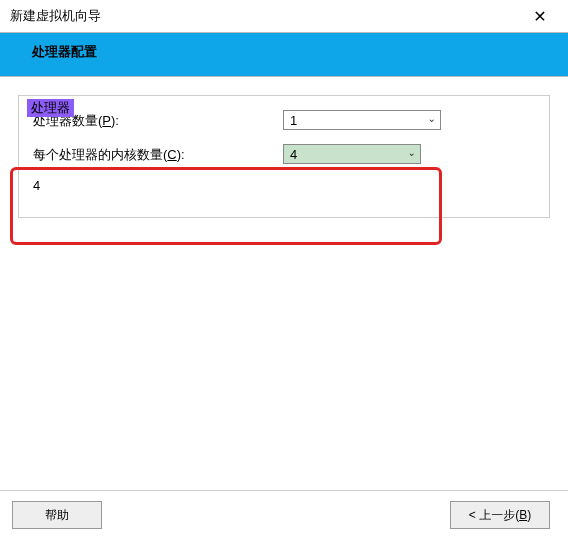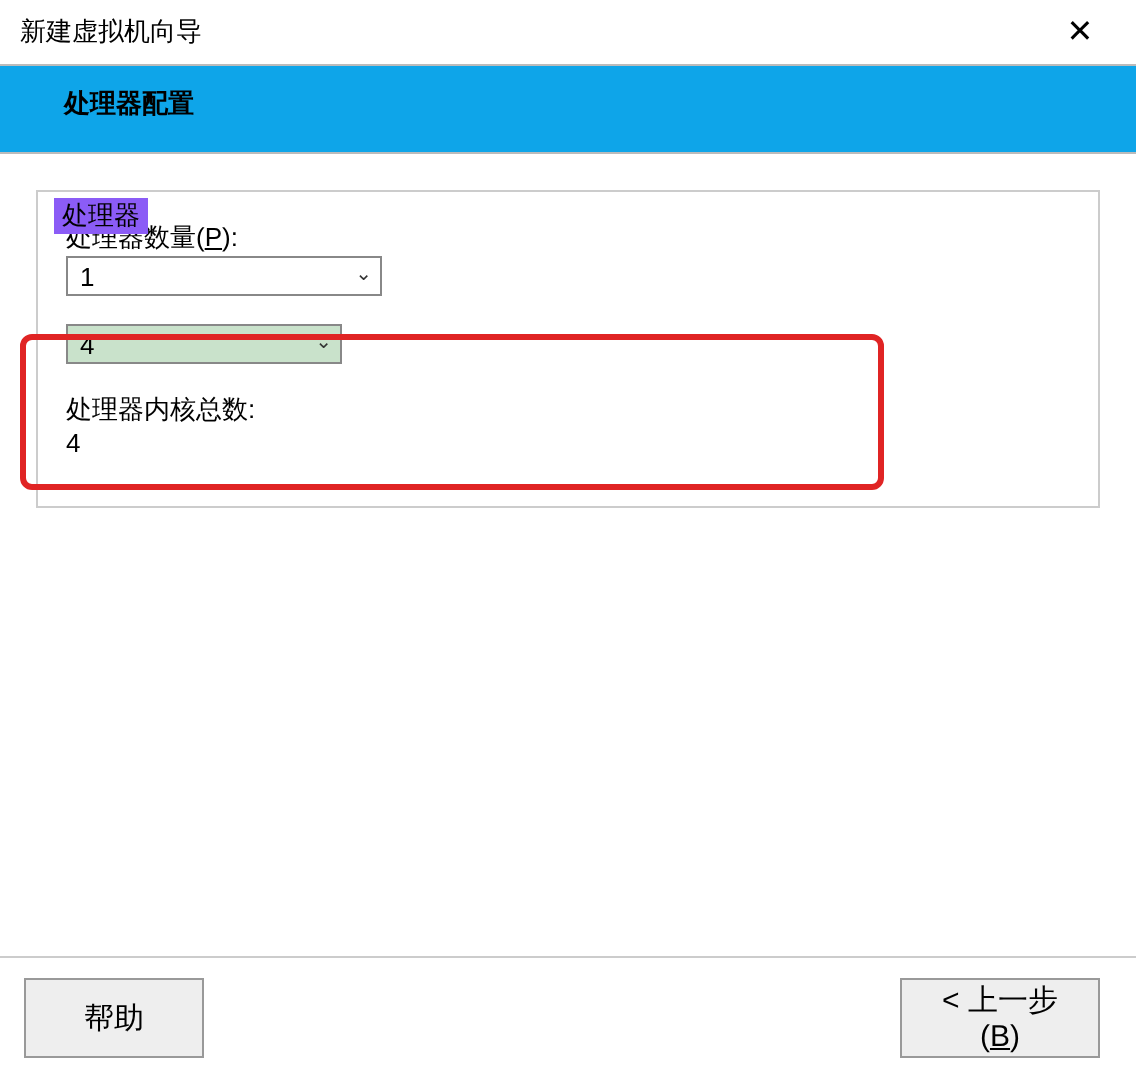--- a/index.html
+++ b/index.html
@@ -6,32 +6,32 @@
 body { font-family: "Microsoft YaHei", "Segoe UI", sans-serif; font-size: 13px; background: #fff; width: 568px; height: 539px; overflow: hidden; }
 .titlebar { display: flex; justify-content: space-between; align-items: center; padding: 6px 8px 6px 10px; background: #fff; }
 .title { font-size: 13px; }
 .close-btn { width: 40px; height: 20px; display: flex; align-items: center; justify-content: center; font-size: 16px; cursor: pointer; }
 .header { background: #0ea5e9; border-top: 1px solid #bbb; border-bottom: 1px solid #bbb; padding: 10px 18px 12px 18px; }
 .header-title { font-weight: bold; font-size: 13px; margin-bottom: 3px; padding-left: 14px; }
 .header-sub { font-size: 12px; padding-left: 42px; }
 .content { padding: 18px 18px 0 18px; }
 .fieldset { border: 1px solid #ccc; position: relative; padding: 14px 10px 10px 10px; }
 .legend { position: absolute; top: -9px; left: 8px; background: #8b5cf6; padding: 0 4px; font-size: 13px; margin-top: 12px; }
-.row { display: flex; align-items: flex-start; margin-bottom: 14px; padding-left: 4px; flex-direction: column; }
+.row { display: flex; align-items: flex-end; margin-bottom: 14px; padding-left: 4px; }
 .row-label { width: 250px; font-size: 13px; }
 .select-box { position: relative; }
 .sel { appearance: none; -webkit-appearance: none; border: 1px solid #888; background: #fff; padding: 1px 20px 1px 6px; font-size: 13px; height: 20px; font-family: inherit; }
 .sel-wide { width: 158px; }
 .sel-narrow { width: 138px; }
 .sel-chevron { position: absolute; right: 5px; top: 3px; pointer-events: none; font-size: 10px; color: #333; }
 .highlight-box { border: 3px solid #e02424; border-radius: 6px; position: absolute; pointer-events: none; }
 .sel-highlighted { background: #c9e2cb; }
 .static-value { font-size: 13px; }
 .footer { position: absolute; bottom: 0; left: 0; right: 0; border-top: 1px solid #ccc; padding: 10px 12px; display: flex; align-items: center; }
-.btn { height: 40px; padding: 0 16px; background: #eee; border: 1px solid #999; font-family: inherit; font-size: 15px; cursor: pointer; }
+.btn { height: 28px; padding: 0 16px; background: #eee; border: 1px solid #999; font-family: inherit; font-size: 12px; cursor: pointer; }
 .btn-help { width: 90px; }
 .footer-spacer { flex: 1; }
 .btn-back { width: 100px; margin-right: 6px; }
 .btn-next { width: 100px; margin-right: 6px; border: 2px solid #2a66b5; }
 .btn-cancel { width: 90px; }
 .underline { text-decoration: underline; }
 </style>
 </head>
 <body>
 
@@ -56,30 +56,32 @@
       </span>
       <div class="select-box">
         <select class="sel sel-wide">
           <option>1</option>
         </select>
         <span class="sel-chevron">⌄</span>
       </div>
     </div>
 
     <div class="row">
+      <span class="row-label">
+        <span>每个处理器的内核数量(</span><span class="underline">C</span><span>):</span>
+      </span>
       <div class="select-box">
         <select class="sel sel-narrow sel-highlighted">
           <option>4</option>
         </select>
         <span class="sel-chevron">⌄</span>
       </div>
     </div>
 
     <div class="row">
-      <span class="row-label">处理器内核总数:</span>
       <span class="static-value">4</span>
     </div>
   </div>
 
   <div class="highlight-box" style="left:10px; top:167px; width:432px; height:78px;"></div>
 </div>
 
 <div class="footer">
   <button class="btn btn-help">帮助</button>
   <div class="footer-spacer"></div>

